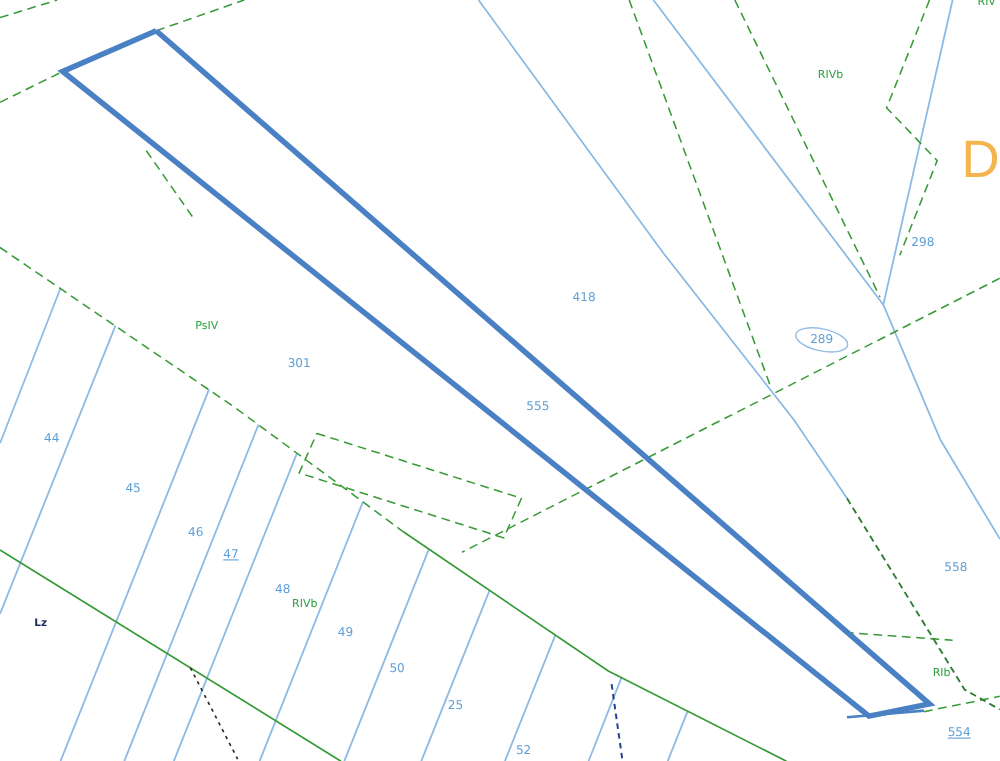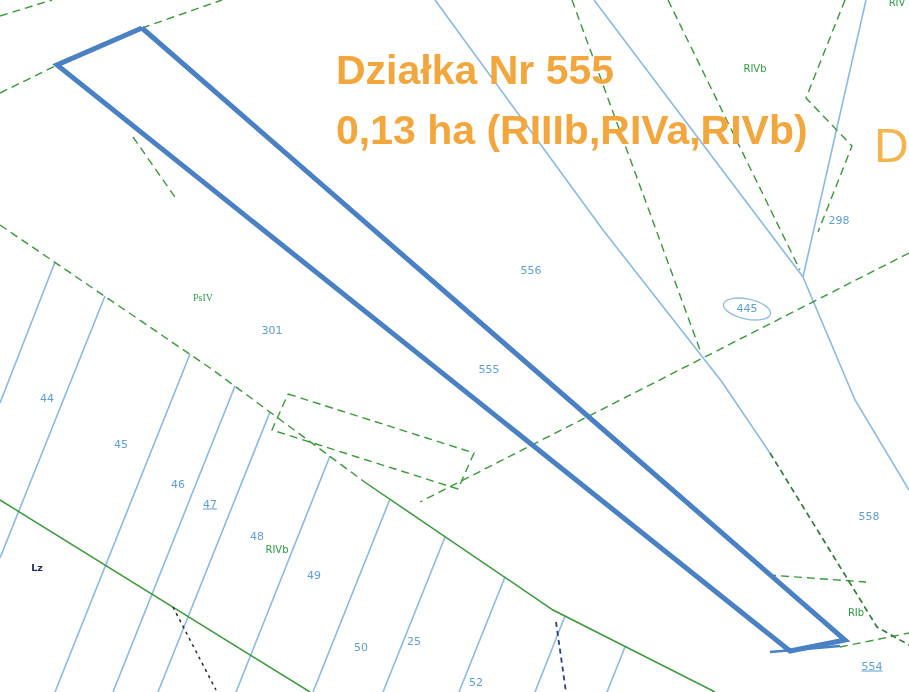--- a/index.html
+++ b/index.html
@@ -74,36 +74,32 @@
       <polyline points="770,652 840,646" class="line-highlight-thin"></polyline>
       <ellipse cx="747" cy="309" rx="24" ry="10" transform="rotate(12 747 309)" class="oval-557"></ellipse>
     </svg>
   <div id="labels-layer">
       <span class="map-label lbl-parcel" style="left: 47px; top: 398px;">44</span>
       <span class="map-label lbl-parcel" style="left: 121px; top: 444px;">45</span>
       <span class="map-label lbl-parcel" style="left: 178px; top: 484px;">46</span>
       <span class="map-label lbl-parcel" style="left: 210px; top: 504px; text-decoration: underline;">47</span>
       <span class="map-label lbl-parcel" style="left: 257px; top: 536px; text-align: right;">48</span>
       <span class="map-label lbl-parcel" style="left: 314px; top: 575px;">49</span>
-      <span class="map-label lbl-parcel" style="left: 361px; top: 607px; margin-top: 40px;">50</span>
+      <span class="map-label lbl-parcel" style="left: 361px; top: 607px;">50</span>
       <span class="map-label lbl-parcel" style="left: 414px; top: 641px;">25</span>
       <span class="map-label lbl-parcel" style="left: 476px; top: 682px;">52</span>
       <span class="map-label lbl-parcel" style="left: 272px; top: 330px;">301</span>
       <span class="map-label lbl-parcel" style="left: 489px; top: 369px;">555</span>
-      <span class="map-label lbl-parcel" style="left: 531px; top: 270px;">556</span>
-      <span class="map-label lbl-parcel" style="left: 747px; top: 308px;">445</span>
+      <span class="map-label lbl-parcel" style="left: 531px; top: 270px;">418</span>
+      <span class="map-label lbl-parcel" style="left: 747px; top: 308px;">289</span>
       <span class="map-label lbl-parcel" style="left: 869px; top: 516px;">558</span>
       <span class="map-label lbl-parcel" style="left: 839px; top: 220px;">298</span>
       <span class="map-label lbl-parcel" style="left: 872px; top: 666px; text-decoration: underline;">554</span>
       <span class="map-label lbl-soil" style="left: 755px; top: 68px;">RIVb</span>
-      <span class="map-label lbl-soil" style="left: 203px; top: 297px; font-family: Liberation Serif, serif;">PsIV</span>
+      <span class="map-label lbl-soil" style="left: 188px; top: 297px;">PsIV</span>
       <span class="map-label lbl-soil" style="left: 277px; top: 549px;">RIVb</span>
       <span class="map-label lbl-soil" style="left: 856px; top: 612px;">RIb</span>
       <span class="map-label lbl-soil" style="left: 897px; top: 2px;">RIV</span>
       <span class="map-label lbl-dark" style="left: 37px; top: 531px; margin-top: 36px;">Lz</span>
     </div>
 
-  <div id="plot-title">
-    <div>Działka Nr 555</div>
-    <div>0,13 ha (RIIIb,RIVa,RIVb)</div>
-  </div>
   <div id="watermark-d">D</div>
 </div>
 
 </body></html>

